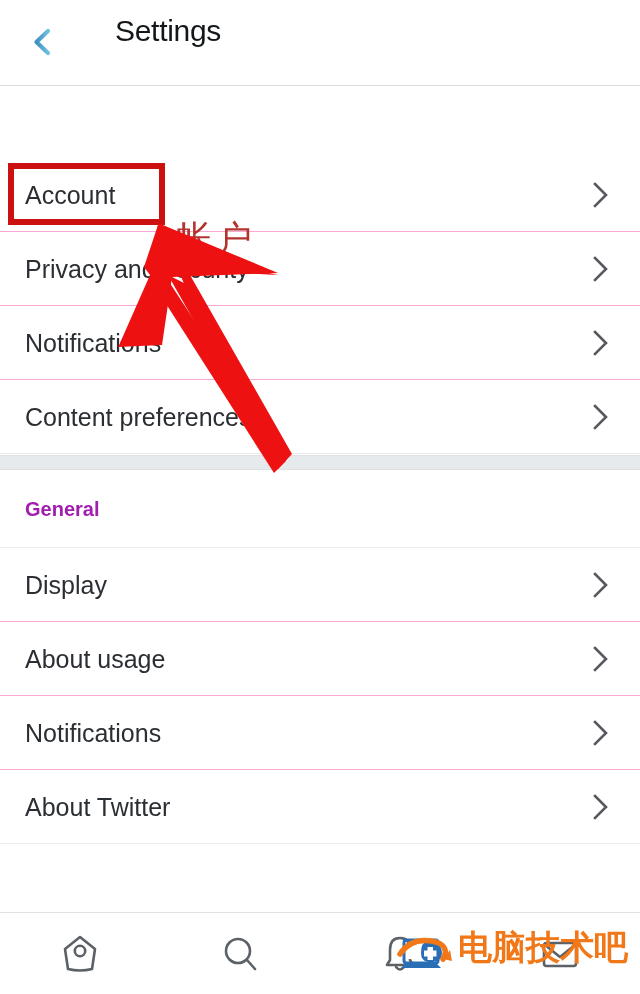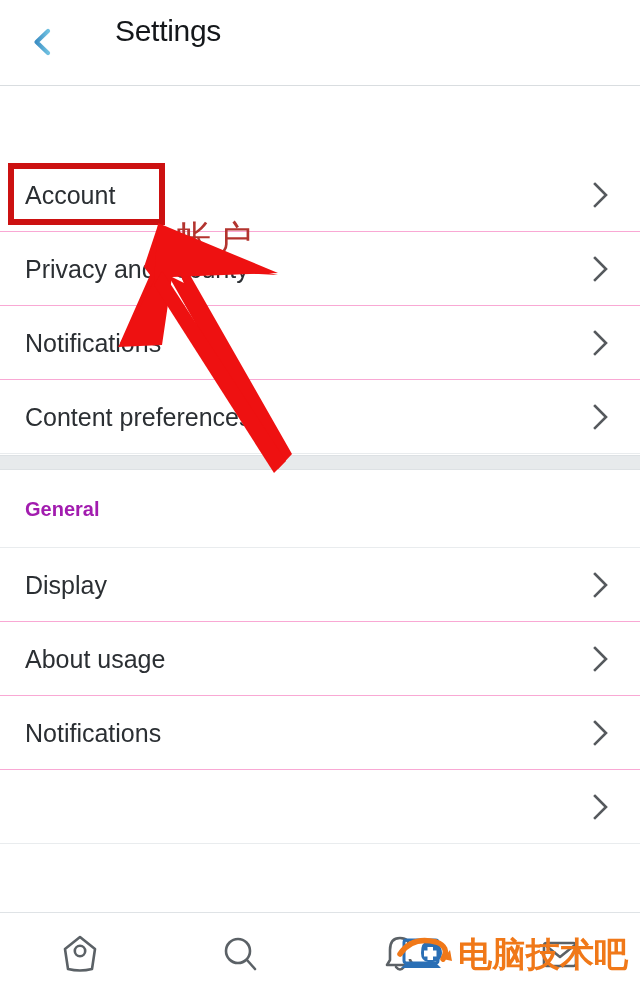--- a/index.html
+++ b/index.html
@@ -154,21 +154,21 @@
     height: 100%;
     cursor: pointer;
   }
 
   
   .watermark {
     position: absolute;
     right: 12px;
     bottom: 14px;
     display: flex;
-    align-items: center;
+    align-items: flex-start;
     z-index: 60;
     pointer-events: none;
   }
   .wm-text {
     font-family: "DejaVu Sans", sans-serif;
     font-size: 34px;
     font-weight: bold;
     color: #f07818;
     letter-spacing: 0px;
     line-height: 38px;
@@ -241,20 +241,21 @@
       <path d="M5 4 L16 15 L5 26" fill="none" stroke="#55595d" stroke-width="2.6" stroke-linecap="square"></path>
     </svg>
   </div>
   <div class="row">
     <span class="row-label">Notifications</span>
     <svg class="chevron" viewBox="0 0 22 30">
       <path d="M5 4 L16 15 L5 26" fill="none" stroke="#55595d" stroke-width="2.6" stroke-linecap="square"></path>
     </svg>
   </div>
   <div class="row">
+    <span class="row-label">About Twitter</span>
     <svg class="chevron" viewBox="0 0 22 30">
       <path d="M5 4 L16 15 L5 26" fill="none" stroke="#55595d" stroke-width="2.6" stroke-linecap="square"></path>
     </svg>
   </div>
 </div>
 
 <div class="anno-box"></div>
 
 <div class="anno-cn">帐户</div>
 

